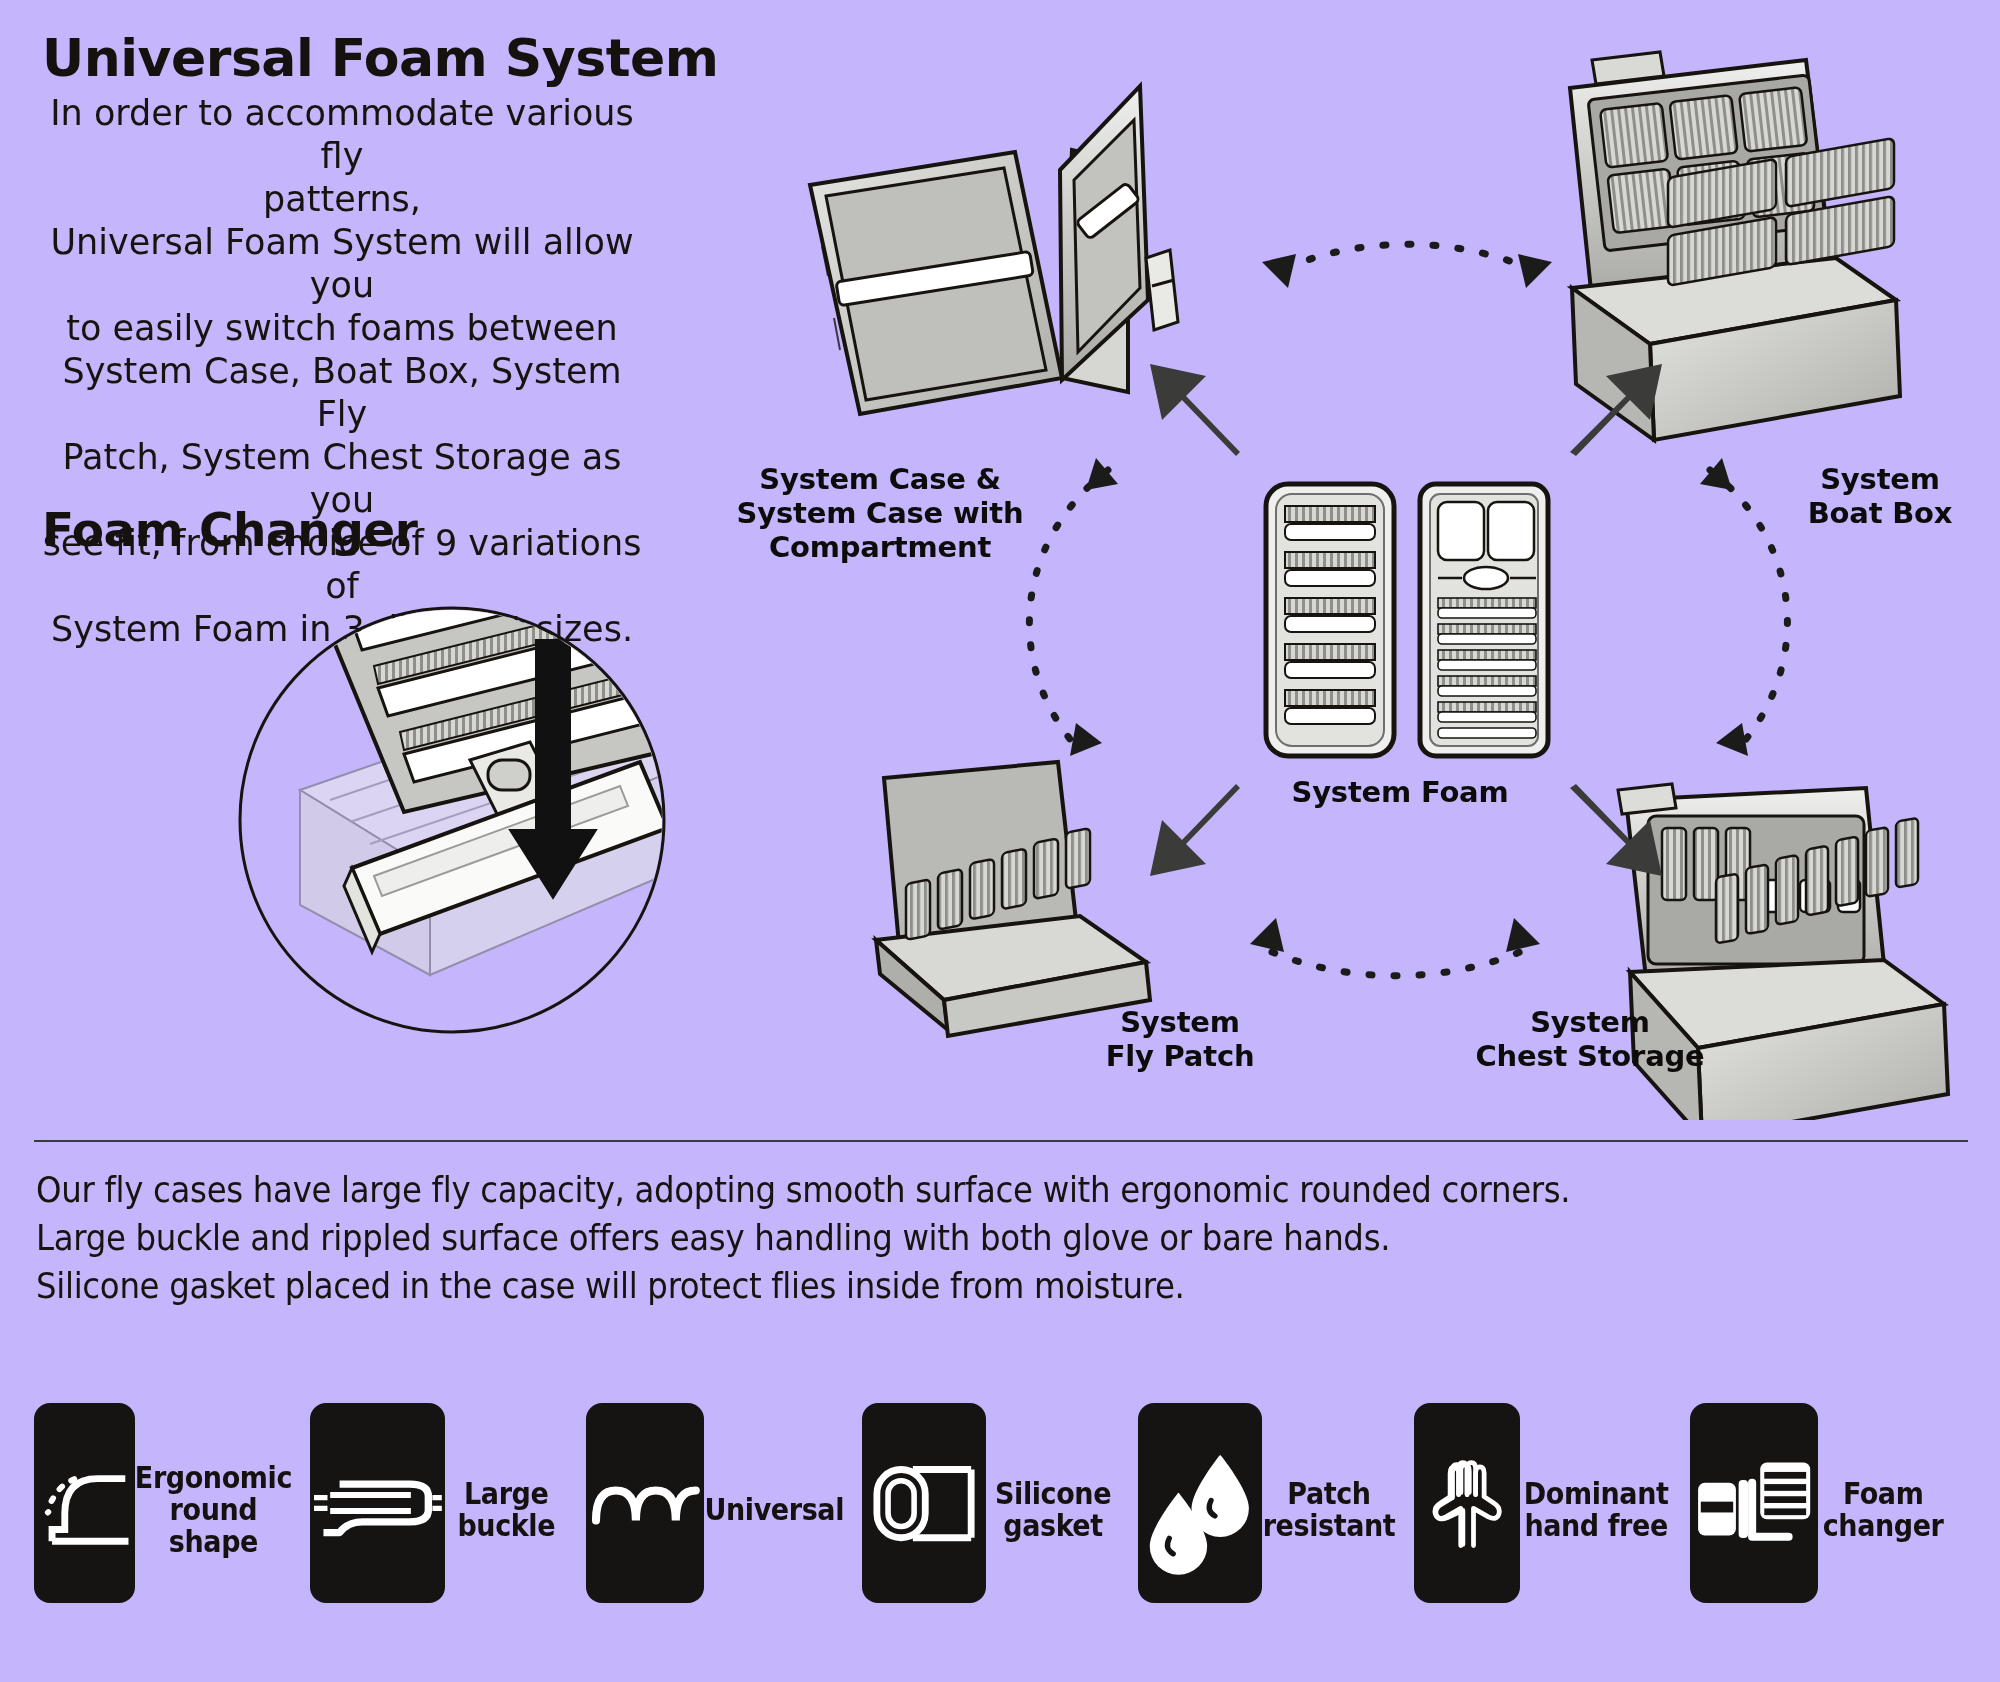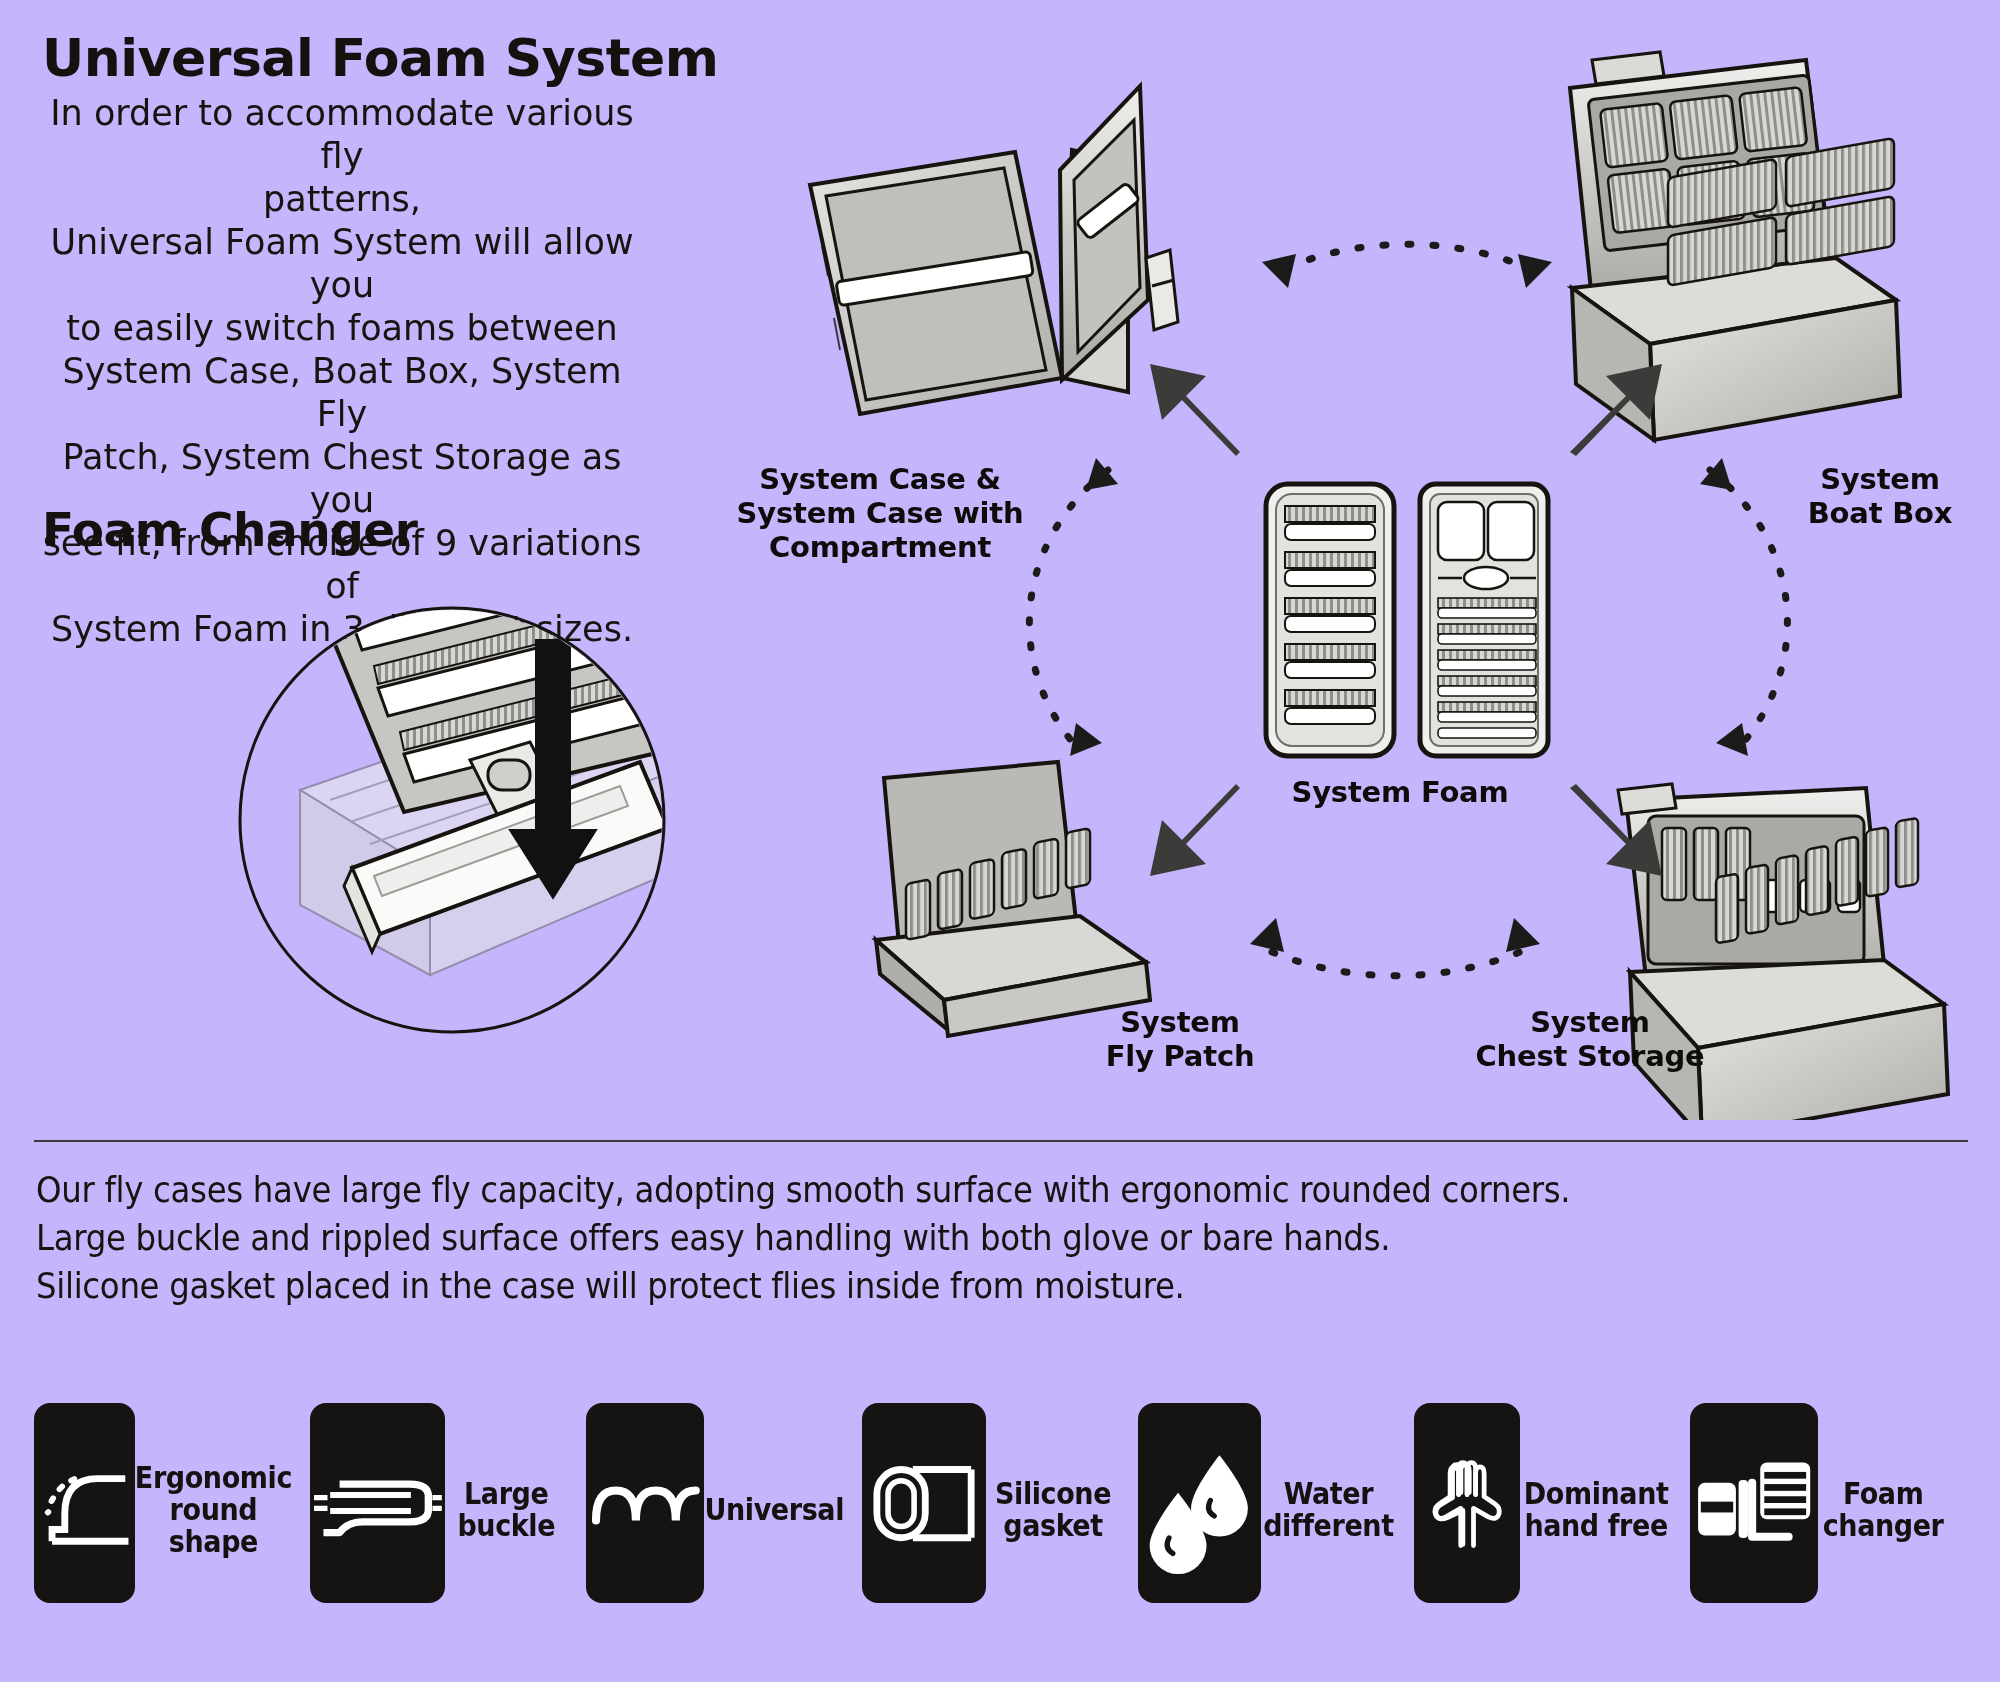--- a/index.html
+++ b/index.html
@@ -404,21 +404,21 @@
           <g fill="#ffffff">
             <path d="M126 16 C126 16 170 70 170 98 A44 44 0 0 1 82 98 C82 70 126 16 126 16 Z"></path>
             <path d="M62 74 C62 74 106 128 106 156 A44 44 0 0 1 18 156 C18 128 62 74 62 74 Z"></path>
           </g>
           <g fill="none" stroke="#161313" stroke-width="8" stroke-linecap="round">
             <path d="M112 86 Q104 102 118 110"></path>
             <path d="M48 144 Q40 160 54 168"></path>
           </g>
         </svg>
       </div>
-      <div class="feat-label">Water different</div>
+      <div class="feat-label">Patch resistant</div>
     </div>
 
     <div class="feature feat-5">
       <div class="feat-tile">
         <svg width="200" height="180" viewBox="0 0 200 180">
           <g fill="none" stroke="#ffffff" stroke-width="9" stroke-linejoin="round" stroke-linecap="round">
             <path d="M92 168 L92 104 L62 118 Q46 124 42 112 Q38 100 52 92 L72 80
                      L72 36 Q72 24 80 24 Q88 24 88 36 L88 70
                      L88 30 Q88 18 96 18 Q104 18 104 30 L104 70"></path>
             <path d="M88 70 L88 30 Q88 18 80 18 Q72 18 72 30 L72 80"></path>

